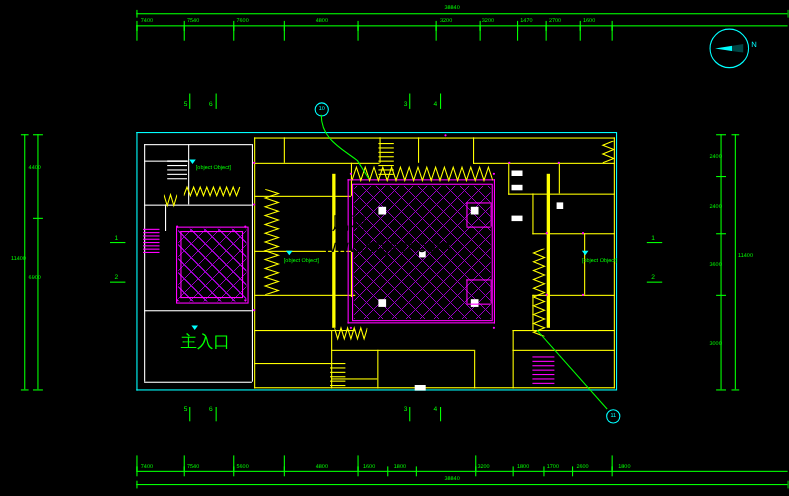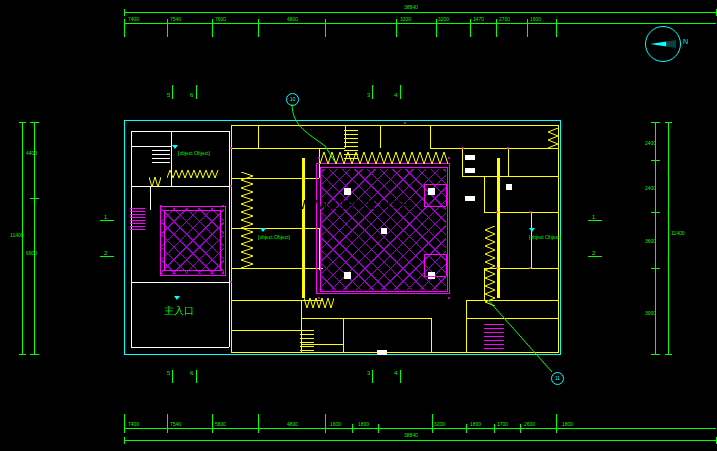--- a/index.html
+++ b/index.html
@@ -370,21 +370,21 @@
   <div class="tri" style="left:172px;top:145px;"></div>
   <div class="txt" style="left:178px;top:150px;">[object Object]</div>
 
   <div class="tri" style="left:260px;top:228px;"></div>
   <div class="txt" style="left:258px;top:234px;">[object Object]</div>
 
   <div class="tri" style="left:529px;top:228px;"></div>
   <div class="txt" style="left:529px;top:234px;">[object Object]</div>
 
   <div class="tri" style="left:174px;top:296px;"></div>
-  <div class="txt" style="left:164px;top:305px;font-size:10px;line-height:11px;">主入口</div>
+  <div class="txt" style="left:164px;top:305px;font-size:15px;line-height:11px;">主入口</div>
 
   <div class="circmark c" style="left:286px;top:93px;">10</div>
   <div class="zig" style="left:291px;top:104px;">
     <svg width="46" height="60" viewBox="0 0 46 60">
       <path d="M1 0 C1 22 18 30 34 42 L44 58" fill="none" stroke="#00ff00" stroke-width="1"></path>
     </svg>
   </div>
 
   <div class="circmark c" style="left:551px;top:372px;">11</div>
   <div class="zig" style="left:488px;top:300px;">
@@ -406,16 +406,20 @@
   <div class="dot" style="left:529px;top:267px;"></div>
   <div class="dot" style="left:160px;top:205px;"></div>
   <div class="dot" style="left:222px;top:205px;"></div>
   <div class="dot" style="left:160px;top:272px;"></div>
   <div class="dot" style="left:222px;top:272px;"></div>
   <div class="dot" style="left:404px;top:122px;"></div>
   <div class="dot" style="left:462px;top:147px;"></div>
   <div class="dot" style="left:507px;top:147px;"></div>
 
   <div class="wmwrap">
+    <div style="display:flex;align-items:flex-end;gap:6px;">
+      <div class="nf">NF</div>
+      <div class="cn">沐风网</div>
+    </div>
     <div class="url" style="margin-left:36px;margin-top:2px;">www.object.com</div>
   </div>
 
 </div>
 
 </body></html>

